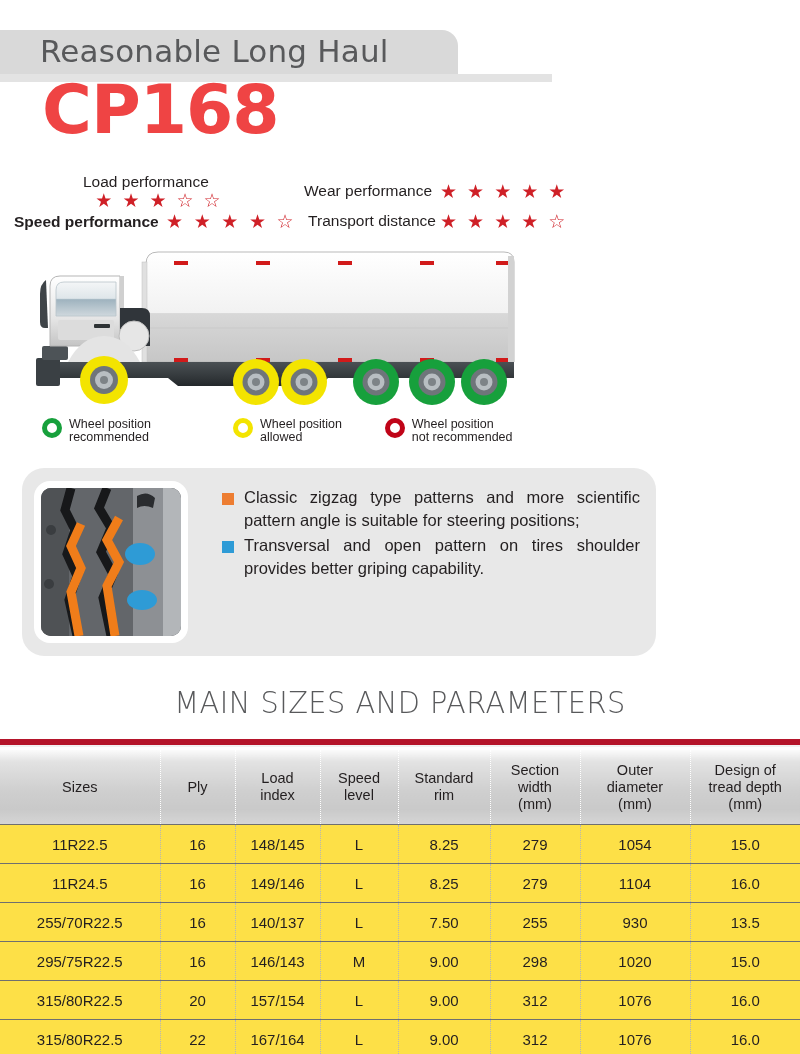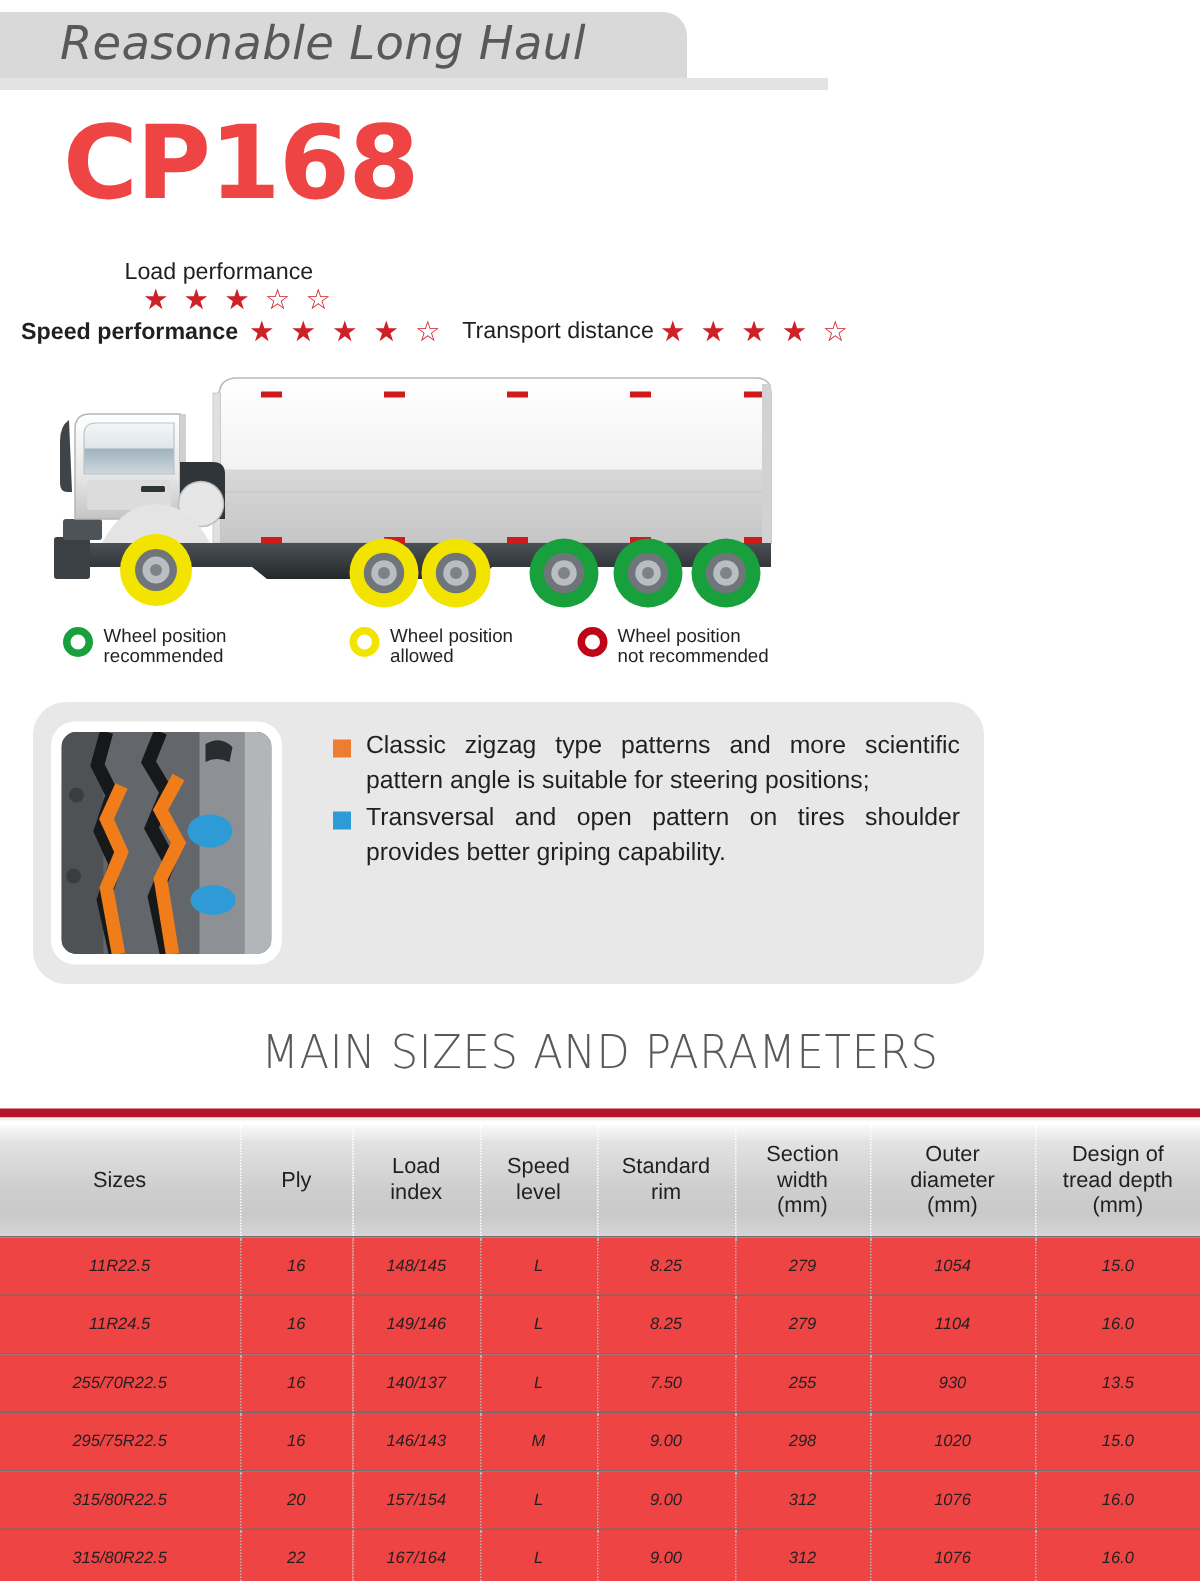--- a/index.html
+++ b/index.html
@@ -4,21 +4,21 @@
 <style>
   html,body{margin:0;padding:0;}
   body{
     width:800px;height:1054px;position:relative;overflow:hidden;
     background:#ffffff;
     font-family:"Liberation Sans", sans-serif;
     color:#231f20;
   }
 
   
-  .banner{position:absolute;left:0;top:8px;width:552px;height:52px;font-style:italic;}
+  .banner{position:absolute;left:0;top:30px;width:552px;height:52px;}
   .banner .blk{position:absolute;left:0;top:0;width:458px;height:44px;
     background:#d9d9d9;border-top-right-radius:16px;}
   .banner .strip{position:absolute;left:0;top:44px;width:552px;height:8px;
     background:#e3e3e3;}
   .banner .txt{position:absolute;left:40px;top:-2px;width:410px;height:46px;
     line-height:46px;font-size:31px;color:#58595b;letter-spacing:.2px;
     font-family:"DejaVu Sans", sans-serif;font-weight:400;}
 
   
   .model{position:absolute;left:42px;top:74px;font-size:68px;line-height:72px;
@@ -74,42 +74,46 @@
   .redbar{position:absolute;left:0;top:739px;width:800px;height:6px;background:#b5152b;}
   .redbar2{position:absolute;left:0;top:745px;width:800px;height:2px;background:#f2f2f2;}
 
   table.spec{position:absolute;left:0;top:750px;width:800px;border-collapse:collapse;
     table-layout:fixed;}
   table.spec th{
     background:linear-gradient(180deg,#fbfbfb 0%,#e2e2e2 16%,#cfcfcf 55%,#c9c9c9 80%,#d5d5d5 100%);
     font-size:14.5px;font-weight:400;color:#231f20;line-height:17px;
     padding:8px 2px;border-right:1px dotted #ffffff;height:58px;vertical-align:middle;}
   table.spec th:last-child{border-right:none;}
-  table.spec td{font-size:11px;text-align:center;height:36px;
+  table.spec td{font-size:15px;text-align:center;height:36px;
     border-bottom:1px solid #6f6f6f;border-right:1px dotted #b5b5b5;
-    color:#231f20;background:#ef4444;font-style:italic;}
+    color:#231f20;background:#fde047;}
   table.spec td:last-child{border-right:none;}
   table.spec tr.first td{border-top:1px solid #6f6f6f;}
 </style>
 </head>
 <body>
 
 <div class="banner">
   <div class="blk"></div>
   <div class="strip"></div>
   <div class="txt">Reasonable Long Haul</div>
 </div>
 
 <div class="model">CP168</div>
 
 <div class="ratings">
   <div class="rrow">
     <div class="col1" style="display:flex;align-items:center;flex-direction:column;">
       <span class="rlabel c1">Load performance</span>
       <span class="stars">★ ★ ★ ☆ ☆</span>
+    </div>
+    <div class="col2" style="display:flex;align-items:center;">
+      <span class="rlabel c2">Wear performance</span>
+      <span class="stars">★ ★ ★ ★ ★</span>
     </div>
   </div>
   <div class="rrow">
     <div class="col1" style="display:flex;align-items:flex-end;font-weight:bold;">
       <span class="rlabel c1">Speed performance</span>
       <span class="stars">★ ★ ★ ★ ☆</span>
     </div>
     <div class="col2" style="display:flex;align-items:center;text-align:center;">
       <span class="rlabel c2">Transport distance</span>
       <span class="stars">★ ★ ★ ★ ☆</span>

